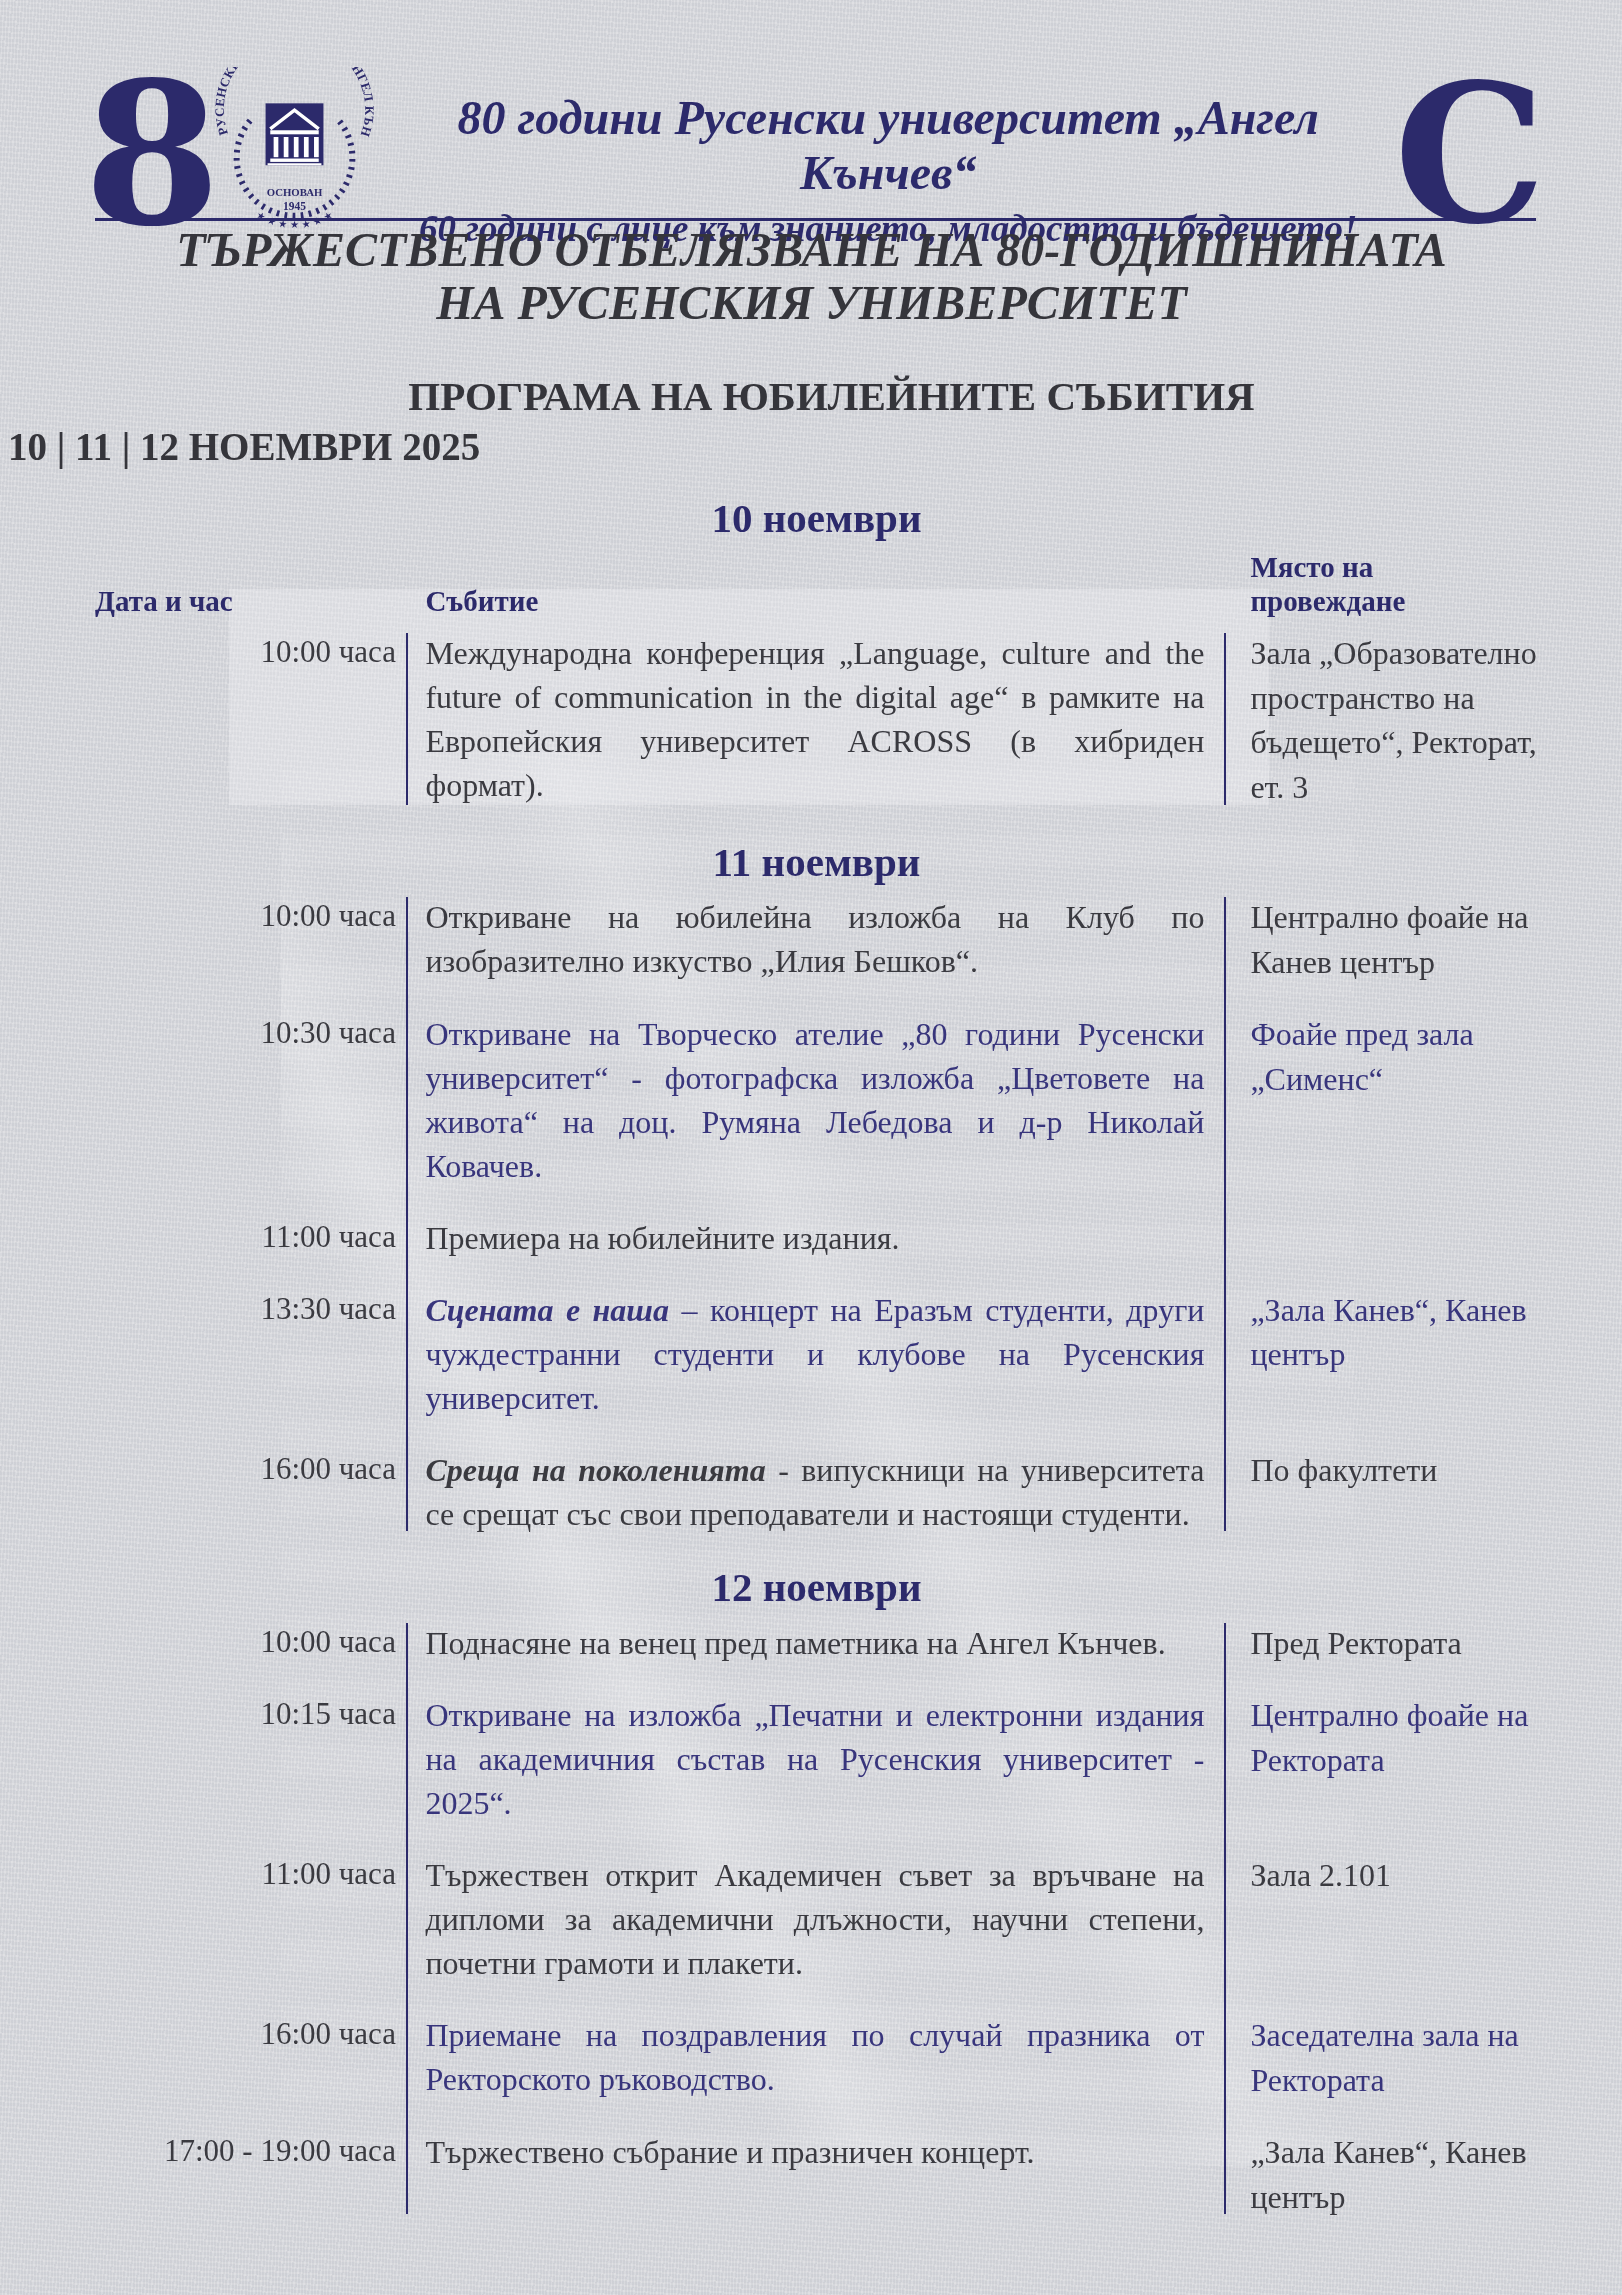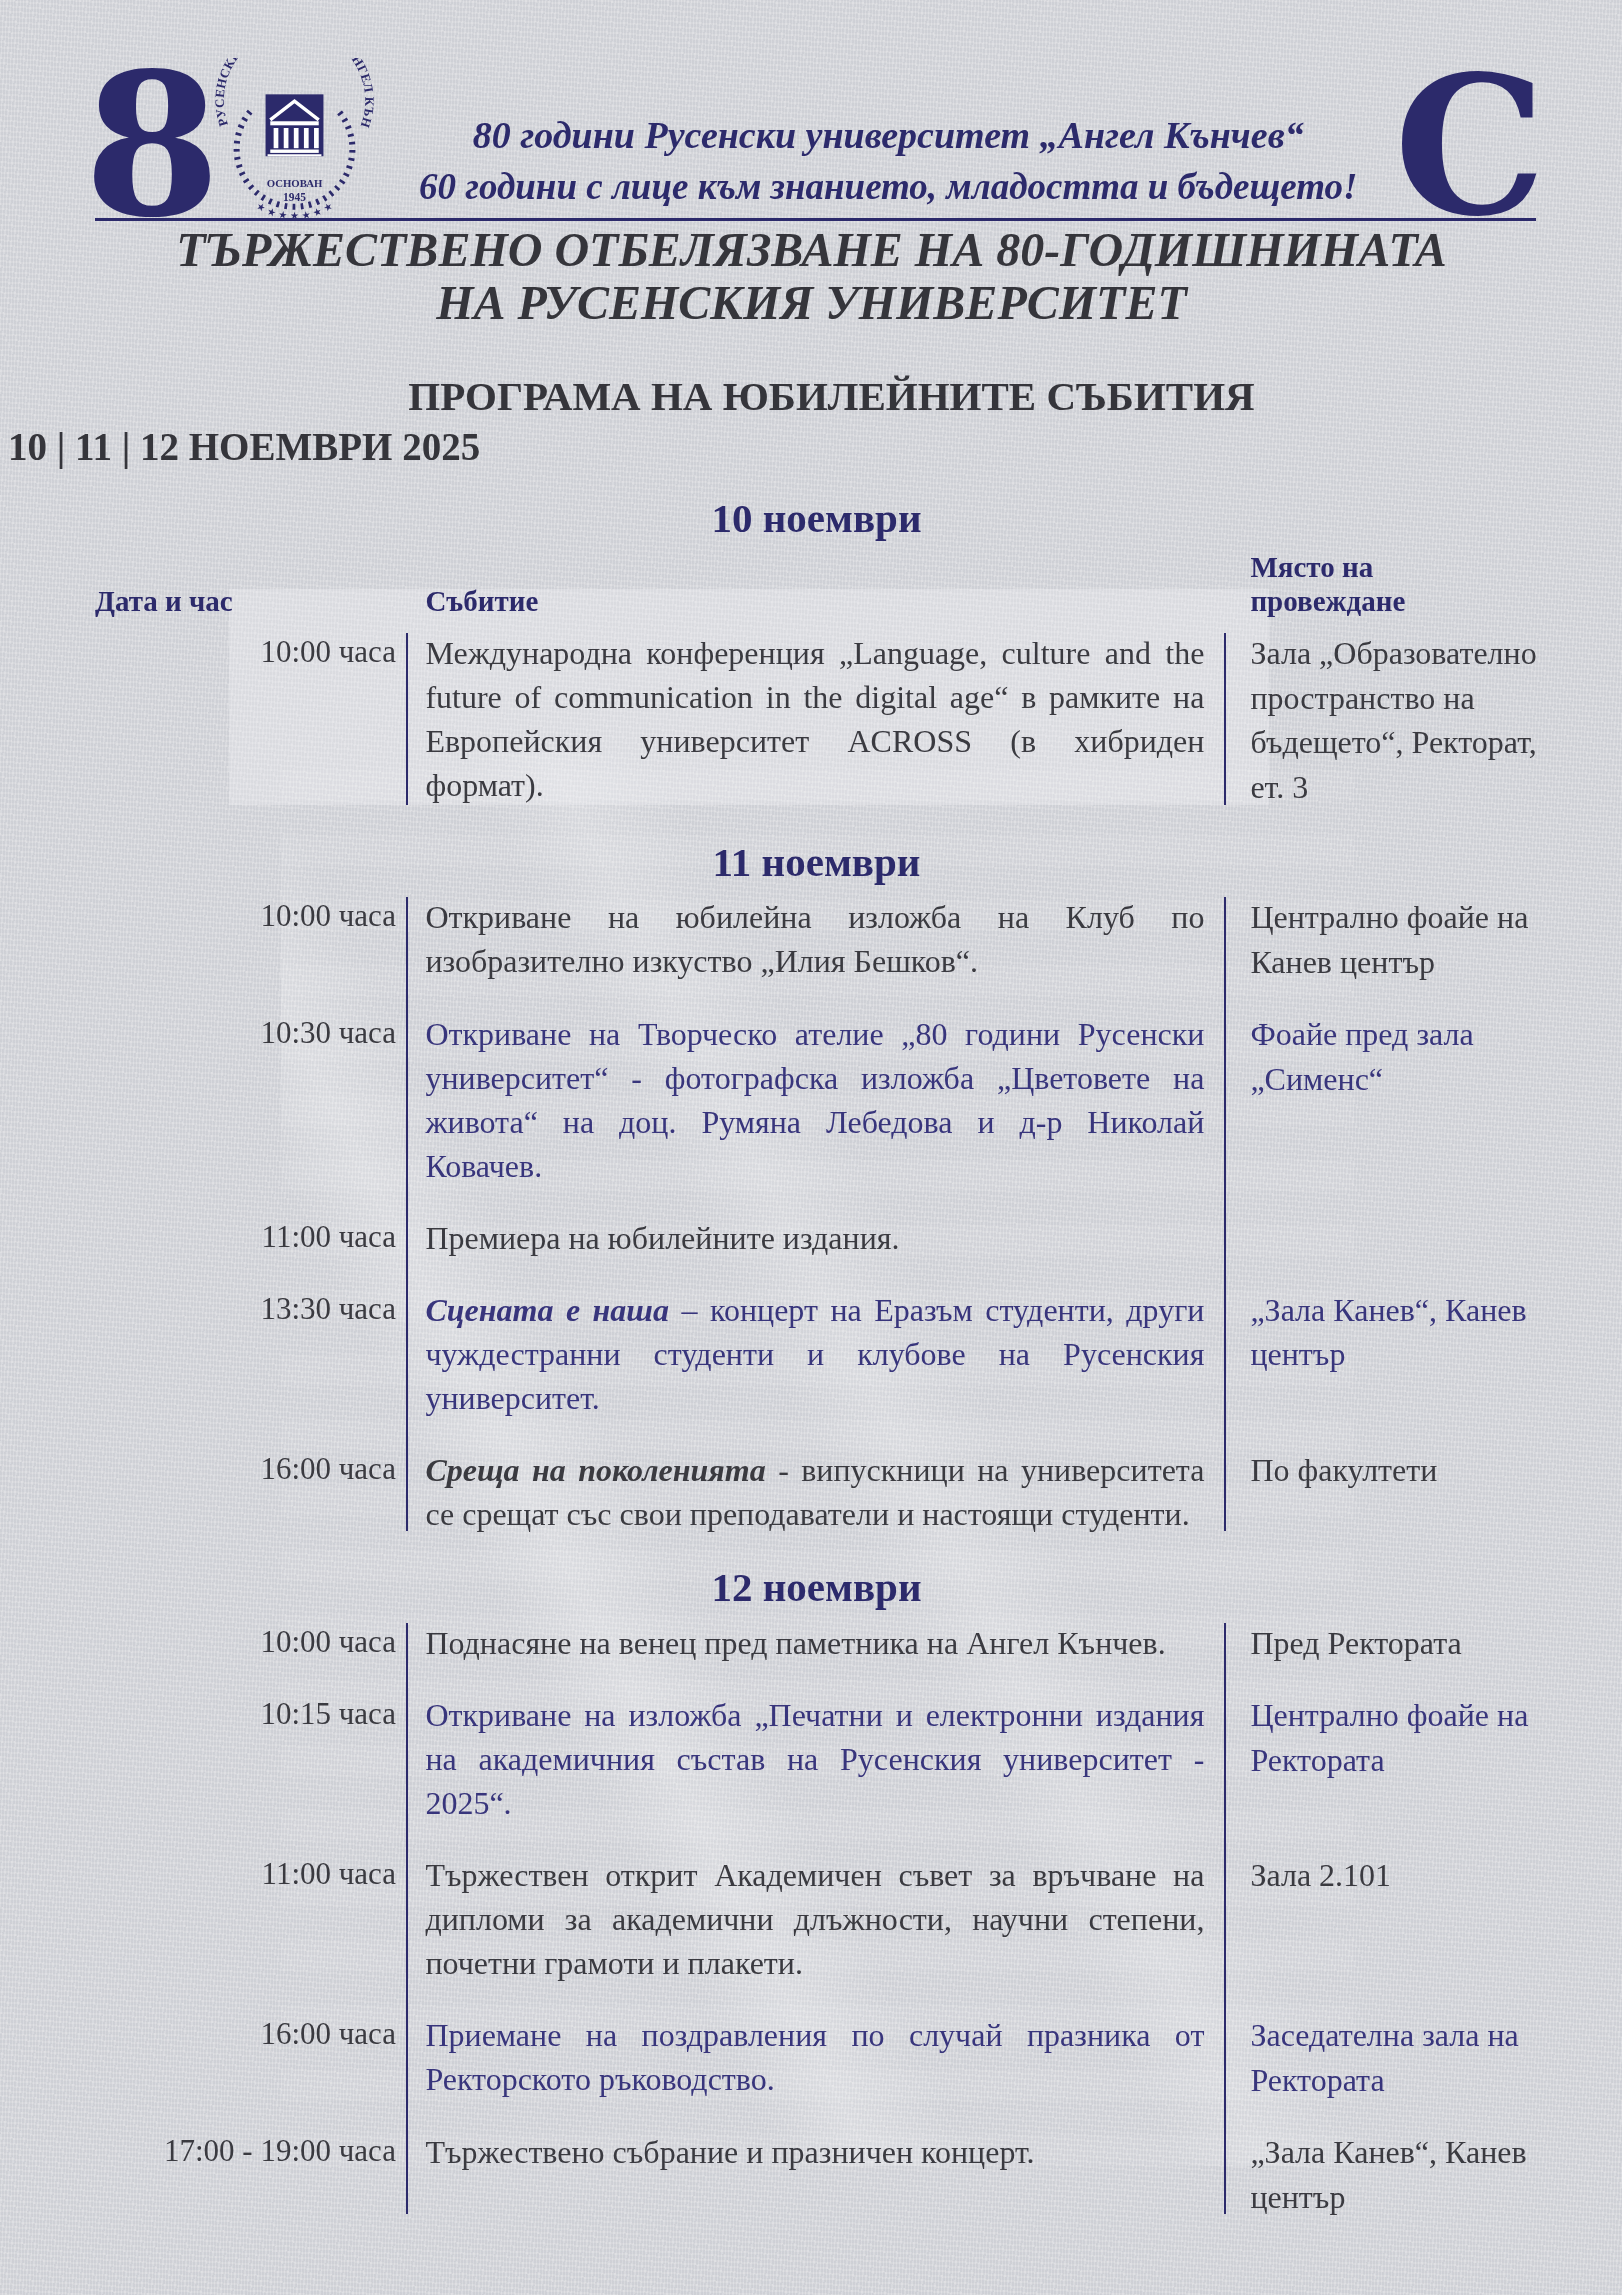--- a/index.html
+++ b/index.html
@@ -41,21 +41,21 @@
     position:absolute;top:58px;left:84px;right:77px;
     display:flex;align-items:center;gap:17px;
   }
   .logo{display:flex;align-items:center;flex:0 0 auto;}
   .eight{
     font-family:"DejaVu Serif",serif;font-weight:700;
     font-size:196px;line-height:167px;color:var(--navy);
   }
   .emblem{width:175px;height:175px;margin-left:-13px;flex:0 0 auto;}
   .head-titles{flex:1 1 auto;text-align:center;color:var(--navy);font-style:italic;font-weight:700;}
-  .ht1{font-size:38px;line-height:1.15;margin-top:32px;}
+  .ht1{font-size:48px;line-height:1.15;margin-top:32px;}
   .ht2{font-size:37px;line-height:1.15;margin-top:7.9px;}
   .cmark{
     font-family:"DejaVu Serif",serif;font-weight:700;
     font-size:191px;line-height:154px;color:var(--navy);flex:0 0 auto;
   }
   .rule{position:absolute;left:95px;right:87px;top:218px;height:3.3px;background:var(--navy);}
 
   
   .main-title{
     position:absolute;top:224px;left:0;right:0;text-align:center;

